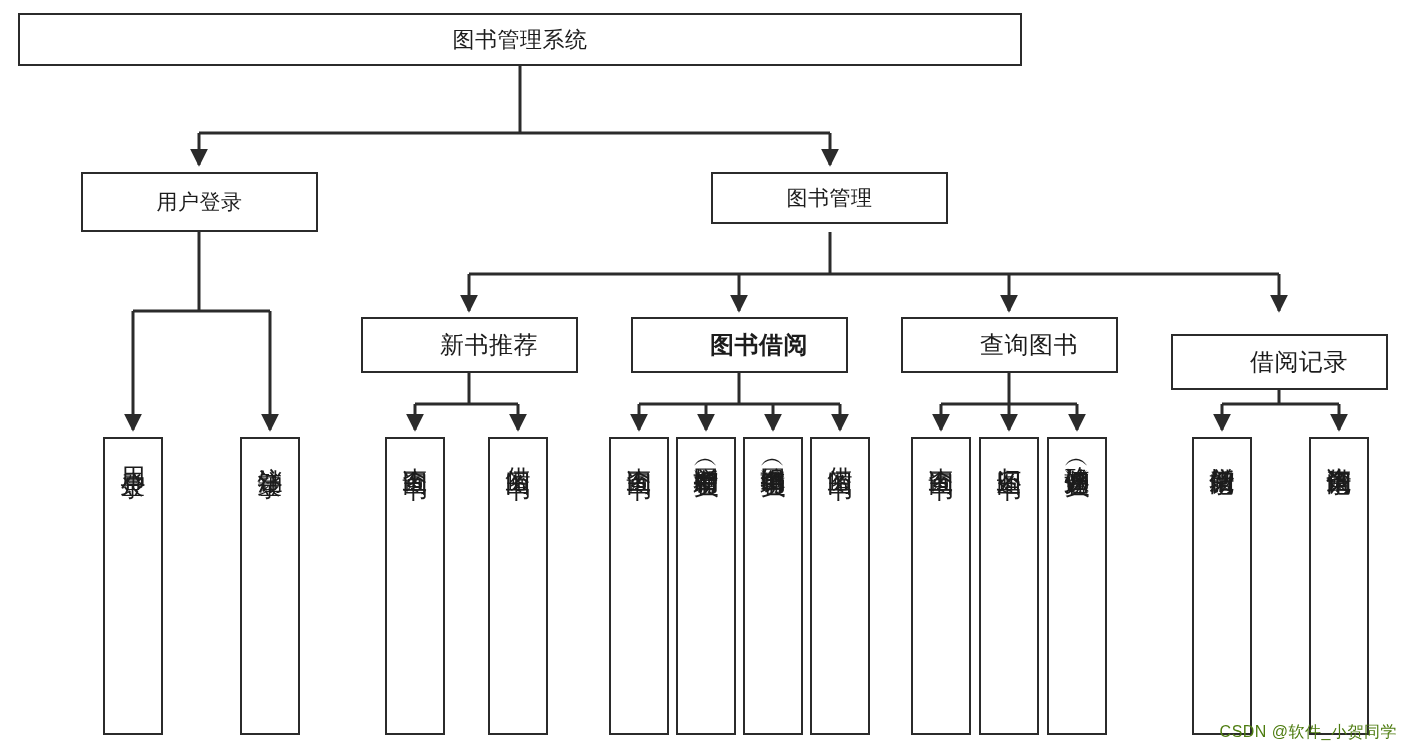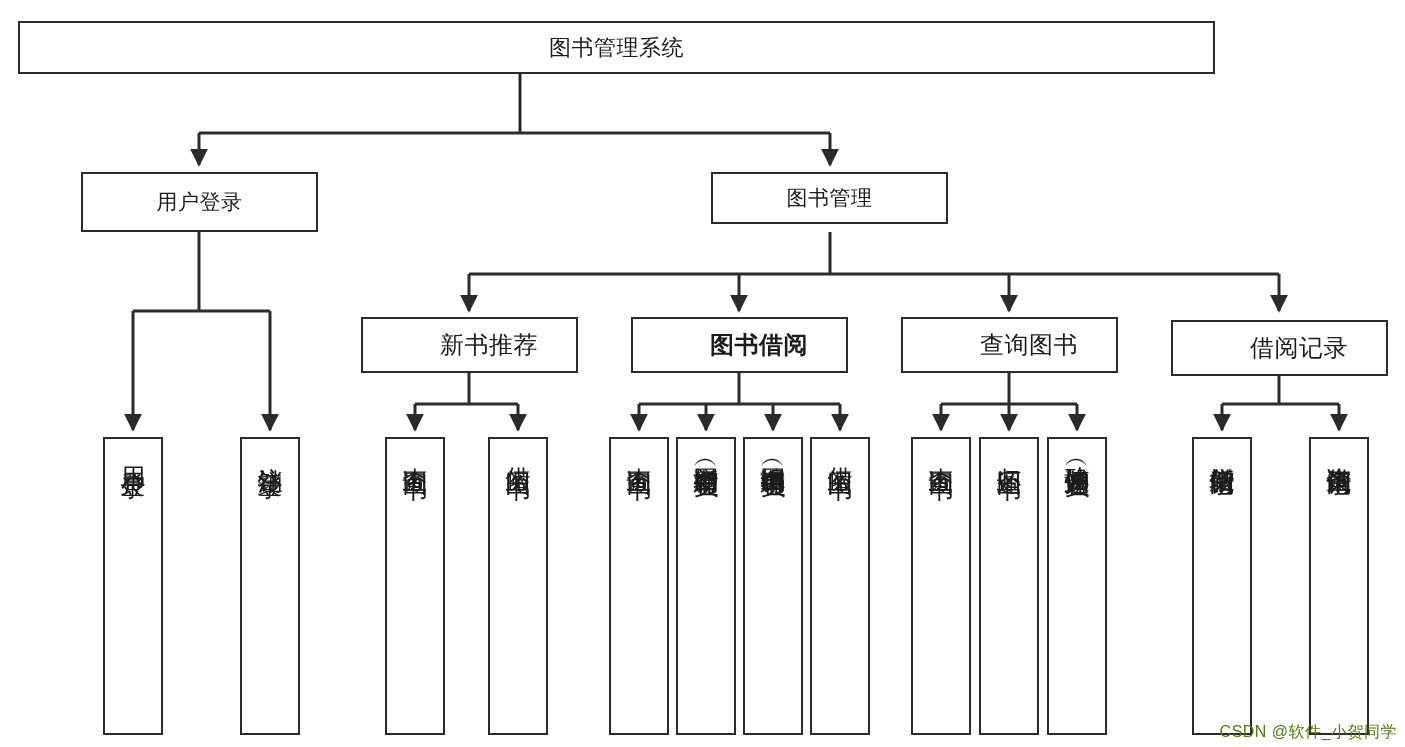--- a/index.html
+++ b/index.html
@@ -127,21 +127,21 @@
       <path d="M 1009 404 L 1009 430" marker-end="url(#arrow)"></path>
       <path d="M 1077 404 L 1077 430" marker-end="url(#arrow)"></path>
 
       <path d="M 1279 373 L 1279 404"></path>
       <path d="M 1222 404 L 1339 404"></path>
       <path d="M 1222 404 L 1222 430" marker-end="url(#arrow)"></path>
       <path d="M 1339 404 L 1339 430" marker-end="url(#arrow)"></path>
     </g>
   </svg>
 
-  <div class="node root" style="left:18px; top:13px; width:1197px; height:53px;margin-top:8px;">
+  <div class="node root" style="left:18px; top:13px; width:1004px; height:53px;">
     <span class="node-label">图书管理系统</span>
   </div>
 
   <div class="node level2" style="left:81px; top:172px; width:237px; height:60px;">
     <span class="node-label">用户登录</span>
   </div>
 
   <div class="node level2" style="left:711px; top:172px; width:237px; height:52px;">
     <span class="node-label">图书管理</span>
   </div>
@@ -151,21 +151,21 @@
   </div>
 
   <div class="node level3" style="left:631px; top:317px; width:217px; height:56px;font-weight:bold;">
     <span class="node-label">图书借阅</span>
   </div>
 
   <div class="node level3" style="left:901px; top:317px; width:217px; height:56px;">
     <span class="node-label">查询图书</span>
   </div>
 
-  <div class="node level3" style="left:1171px; top:320px; width:217px; height:56px;">
+  <div class="node level3" style="left:1171px; top:334px; width:217px; height:56px;">
     <span class="node-label">借阅记录</span>
   </div>
 
   <div class="node leaf" style="left:103px; top:437px; width:60px; height:298px;">
     <span class="node-label">用户登录</span>
   </div>
 
   <div class="node leaf" style="left:240px; top:437px; width:60px; height:298px;">
     <span class="node-label">注销登录</span>
   </div>

